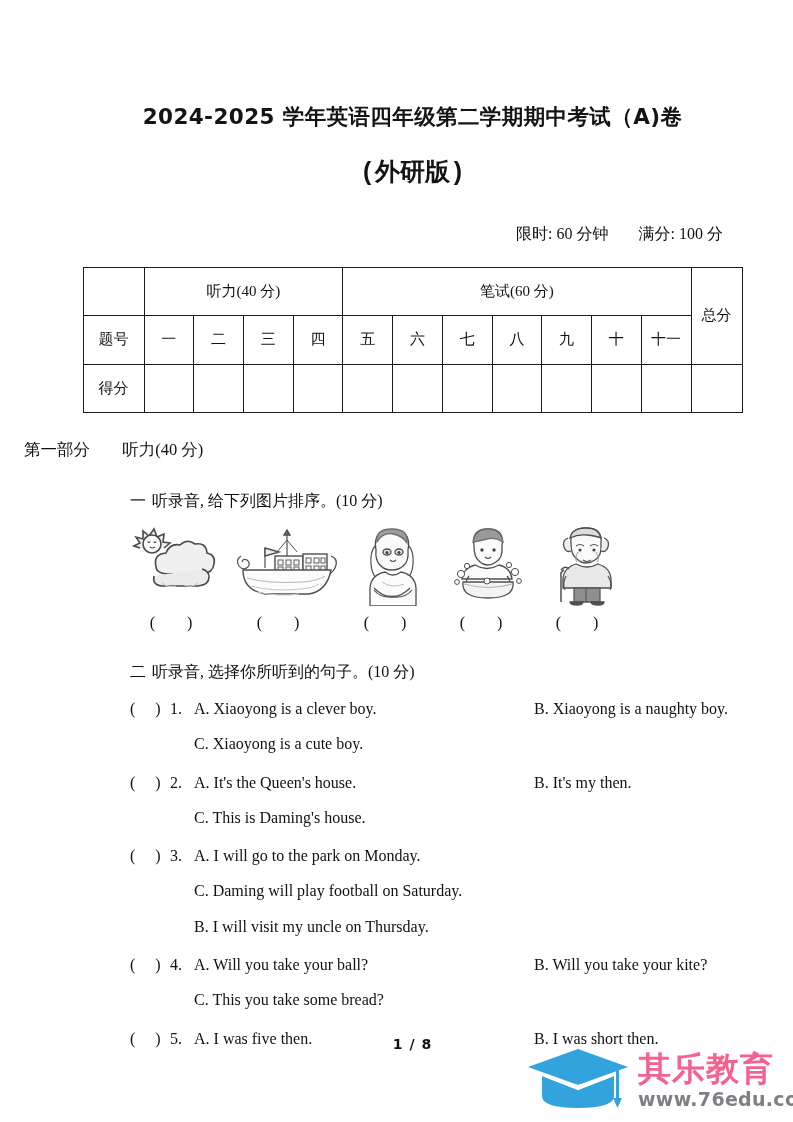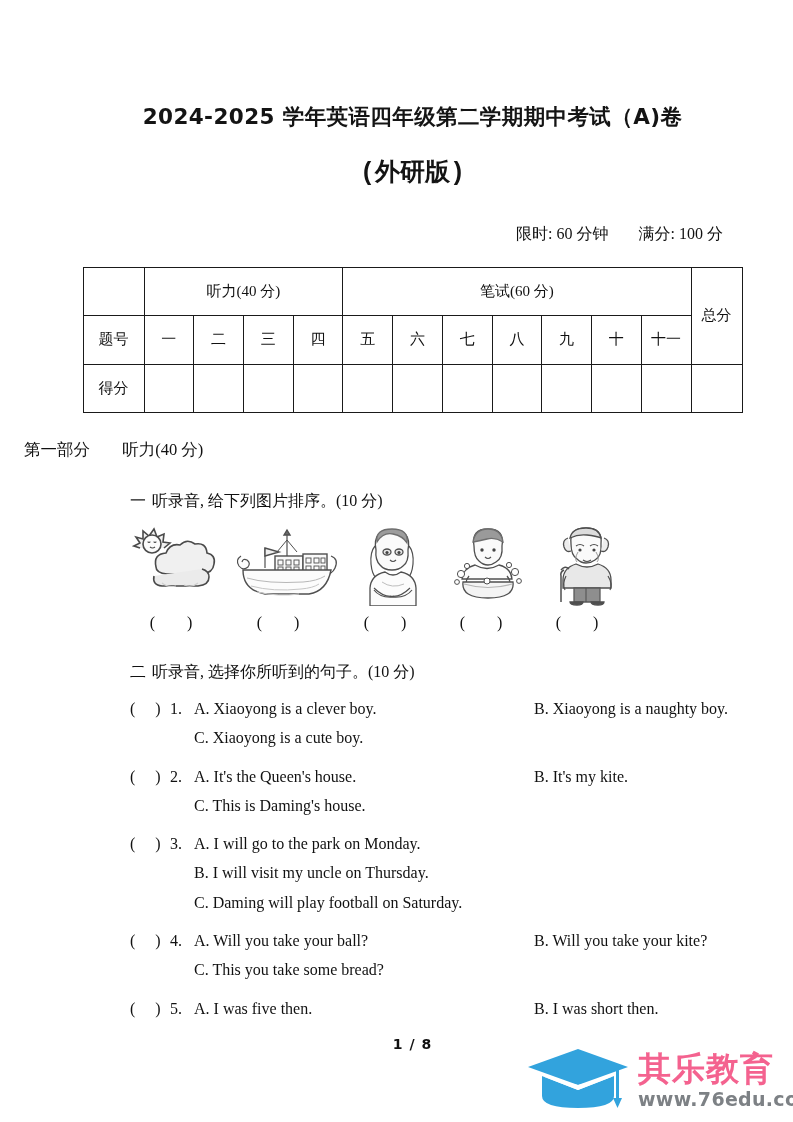--- a/index.html
+++ b/index.html
@@ -164,21 +164,21 @@
   .mc-optA {
     flex: 0 0 340px;
     width: 340px;
   }
   .mc-optB { flex: 1 1 auto; }
   .mc-sub {
     display: flex;
     font-size: 16px;
     line-height: 1.52;
     color: #111;
-    margin-top: 5px;
+    margin-top: 11px;
   }
   .mc-sub .spacer {
     width: 64px;
     flex: 0 0 64px;
   }
 
   
   .page-number {
     position: absolute;
     left: 0; right: 0;
@@ -439,41 +439,41 @@
           <span class="spacer"></span>
           <span>C. Xiaoyong is a cute boy.</span>
         </div>
       </div>
 
       <div class="mc-item">
         <div class="mc-line">
           <span class="mc-paren">(&nbsp;&nbsp;&nbsp;&nbsp;&nbsp;)</span>
           <span class="mc-num">2.</span>
           <span class="mc-optA">A. It's the Queen's house.</span>
-          <span class="mc-optB">B. It's my kite.</span>
+          <span class="mc-optB">B. It's my then.</span>
         </div>
         <div class="mc-sub">
           <span class="spacer"></span>
           <span>C. This is Daming's house.</span>
         </div>
       </div>
 
       <div class="mc-item">
         <div class="mc-line">
           <span class="mc-paren">(&nbsp;&nbsp;&nbsp;&nbsp;&nbsp;)</span>
           <span class="mc-num">3.</span>
           <span class="mc-optA">A. I will go to the park on Monday.</span>
         </div>
         <div class="mc-sub">
           <span class="spacer"></span>
-          <span>B. I will visit my uncle on Thursday.</span>
+          <span>C. Daming will play football on Saturday.</span>
         </div>
         <div class="mc-sub">
           <span class="spacer"></span>
-          <span>C. Daming will play football on Saturday.</span>
+          <span>B. I will visit my uncle on Thursday.</span>
         </div>
       </div>
 
       <div class="mc-item">
         <div class="mc-line">
           <span class="mc-paren">(&nbsp;&nbsp;&nbsp;&nbsp;&nbsp;)</span>
           <span class="mc-num">4.</span>
           <span class="mc-optA">A. Will you take your ball?</span>
           <span class="mc-optB">B. Will you take your kite?</span>
         </div>

